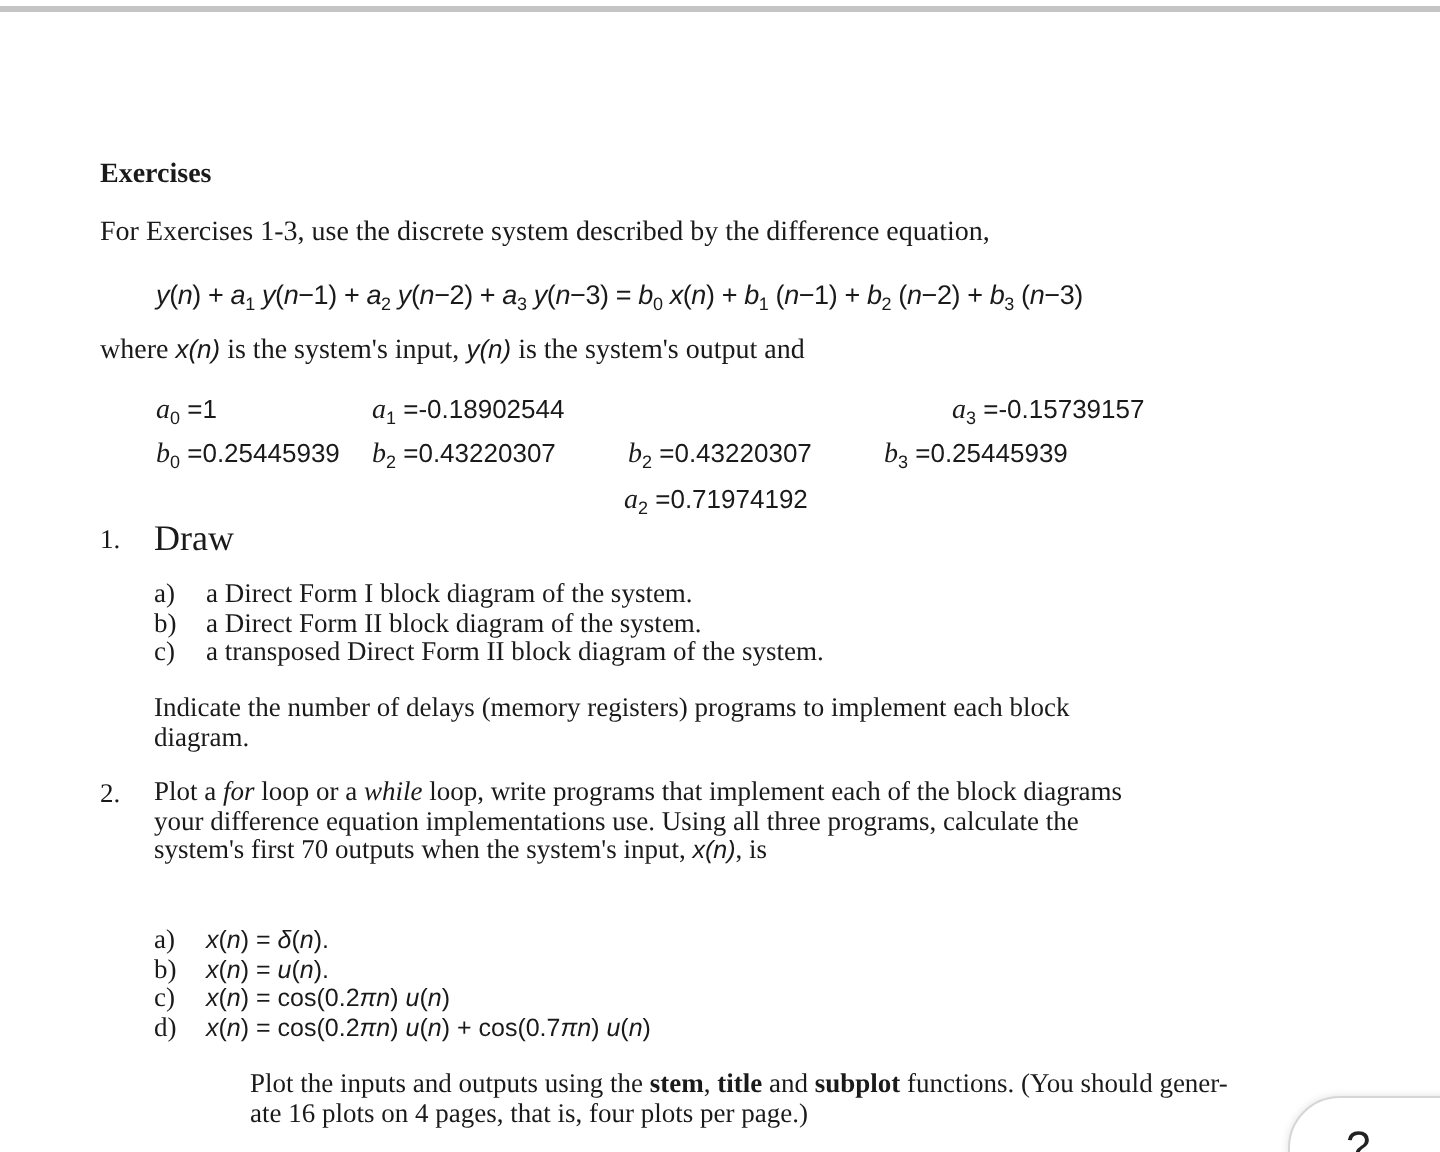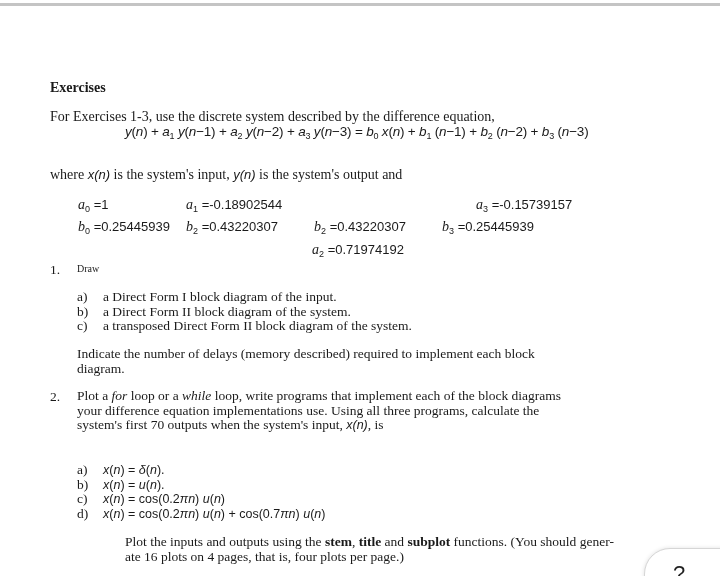--- a/index.html
+++ b/index.html
@@ -33,26 +33,25 @@
       font-size: 14px;
     }
     .intro {
       position: absolute;
       left: 50px; top: 109px;
       font-size: 14px;
       white-space: nowrap;
     }
     .equation {
       position: absolute;
-      left: 78px; top: 124px;
+      left: 78px; top: 140px;
       font-family: "Liberation Sans", "DejaVu Sans", sans-serif;
       font-size: 13.5px;
       letter-spacing: -0.2px;
       white-space: nowrap;
-      margin-left: 47px;
     }
     .equation i { font-style: italic; }
     .equation sub { font-size: 9px; vertical-align: -3px; }
     .where {
       position: absolute;
       left: 50px; top: 167px;
       font-size: 14px;
       white-space: nowrap;
     }
     .where i { font-family: "Liberation Sans", sans-serif; font-style: italic; font-size: 13px; }
@@ -79,21 +78,21 @@
     .c3 { left: 362px; margin-left: 36px; }
     .c2b { left: 236px; }
     .c3b { left: 364px; }
 
     .item-num {
       position: absolute;
       font-size: 13.5px;
     }
     .item-text {
       position: absolute;
-      font-size: 10px;
+      font-size: 18px;
       line-height: 14.5px;
     }
     .sub-list {
       position: absolute;
       font-size: 13.5px;
       line-height: 14.5px;
     }
     .sub-item { position: relative; height: 14.5px; white-space: nowrap; }
     .sub-label { position: absolute; left: 0; }
     .sub-text { position: absolute; left: 26px; }
@@ -161,34 +160,34 @@
         <div class="coef c3b"><span class="sym">b</span><sub>3</sub><span> =0.25445939</span></div>
       </div>
   </div>
 
   <div class="item-num" style="left:50px; top:262px;">1.</div>
   <div class="item-text" style="left:77px; top:262px;">Draw</div>
 
   <div class="sub-list" style="left:77px; top:290px;" id="ex1-list">
       <div class="sub-item">
         <span class="sub-label">a)</span>
-        <span class="sub-text">a Direct Form I block diagram of the input.</span>
+        <span class="sub-text">a Direct Form I block diagram of the system.</span>
       </div>
       <div class="sub-item">
         <span class="sub-label">b)</span>
         <span class="sub-text">a Direct Form II block diagram of the system.</span>
       </div>
       <div class="sub-item">
         <span class="sub-label">c)</span>
         <span class="sub-text">a transposed Direct Form II block diagram of the system.</span>
       </div>
     </div>
 
   <div class="para" style="left:77px; top:347px;">
-    <div>Indicate the number of delays (memory described) required to implement each block</div>
+    <div>Indicate the number of delays (memory registers) programs to implement each block</div>
     <div>diagram.</div>
   </div>
 
   <div class="item-num" style="left:50px; top:389px;">2.</div>
   <div class="para" style="left:77px; top:389px; white-space:nowrap;">
     <div><span>Plot a </span><i>for</i><span> loop or a </span><i>while</i><span> loop, write programs that implement each of the block diagrams</span></div>
     <div>your difference equation implementations use.  Using all three programs, calculate the</div>
     <div><span>system's first 70 outputs when the system's input, </span><i class="math">x(n)</i><span>, is</span></div>
   </div>
 

